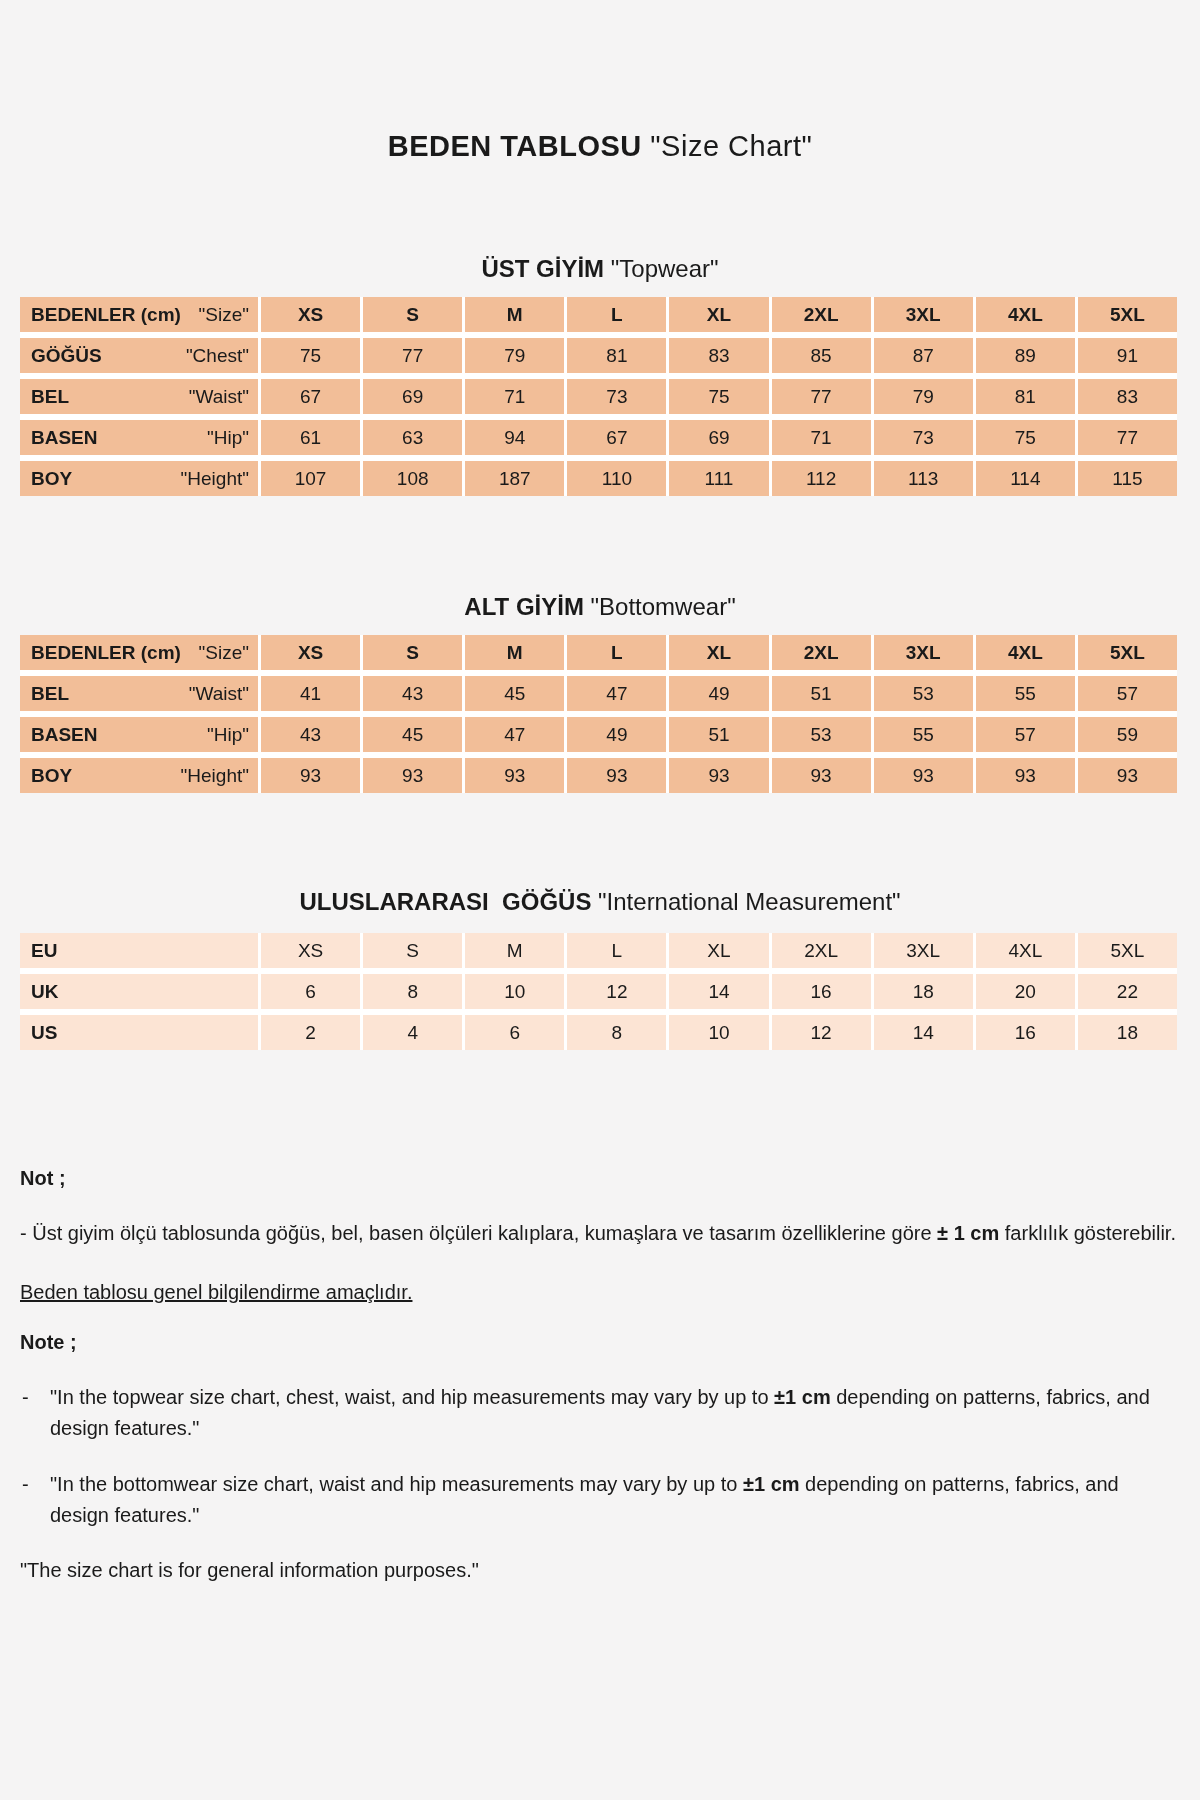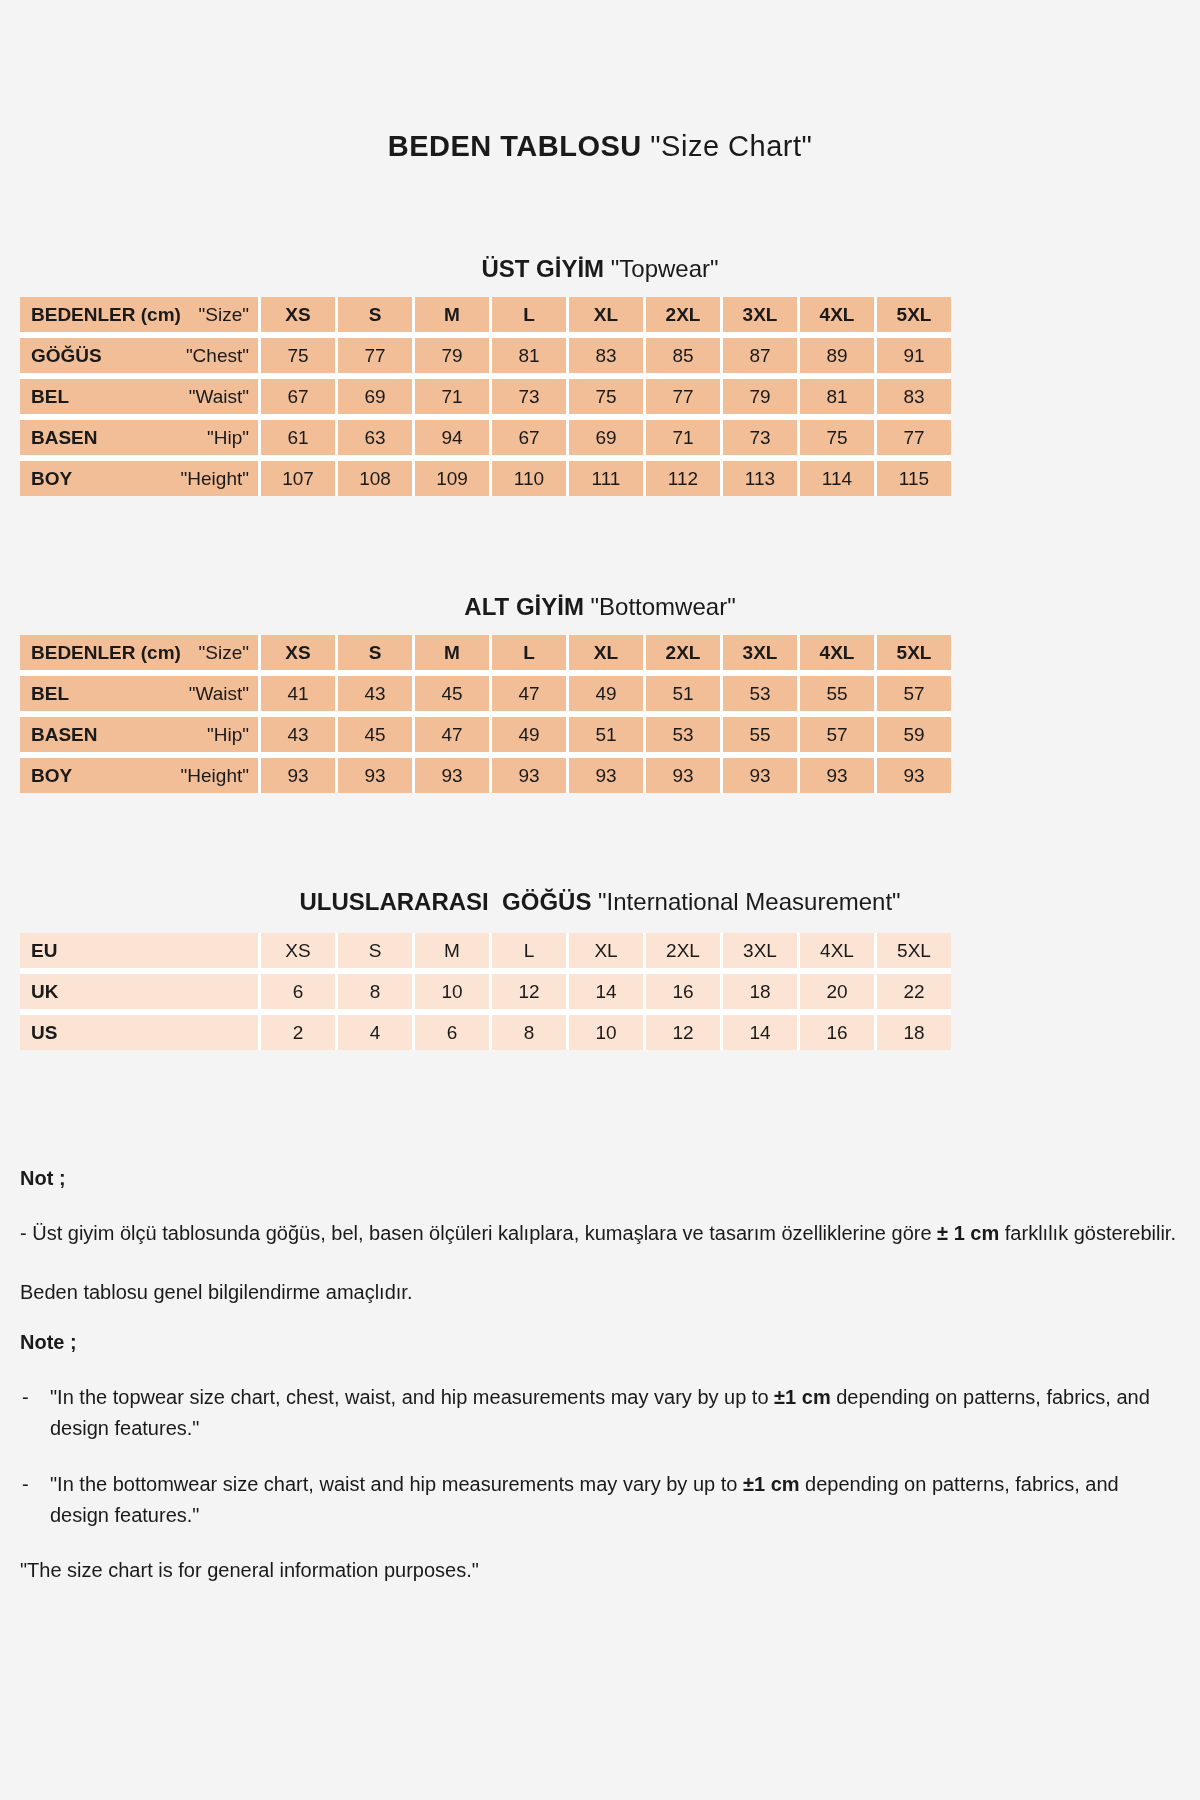--- a/index.html
+++ b/index.html
@@ -31,21 +31,21 @@
   h2.sec-heading{
     margin:0;text-align:center;
     font-size:24px;line-height:1.25;
     white-space:pre-wrap;
   }
   #heading-topwear{margin-top:90px;}
   #heading-bottomwear{margin-top:96px;}
   #heading-international{margin-top:94px;}
   .size-table{
     margin-top:13px;
-    width:931px;
+    width:1157px;
     display:grid;
     grid-template-columns:238px repeat(9,1fr);
     column-gap:3px;row-gap:6px;
     background:var(--gap);
     font-size:19px;
   }
   #table-international{margin-top:16px;}
   .cell{
     height:35px;
     background:var(--cell);
@@ -58,21 +58,21 @@
   }
   .label-cell .tr{font-weight:bold;}
   .label-cell .en{font-weight:normal;}
   .header-cell.value-cell{font-weight:bold;}
   .notes{margin-top:13px;}
   .notes p{margin:0;font-size:20px;line-height:31px;max-width:1165px;}
   .note-head{font-weight:bold;}
   #not-heading{margin-top:113px;}
   #note-tr-topwear{margin-top:24px;}
   #note-tr-bottomwear{margin-top:28px;}
-  #note-tr-footer{margin-top:28px;}
+  #note-tr-footer{margin-top:28px;text-decoration:underline;}
   #note-heading{margin-top:19px;}
   .bullet{
     display:flex;
     max-width:1165px;
     font-size:20px;line-height:31px;
   }
   .bullet .dash{flex:0 0 30px;padding-left:2px;}
   .bullet p{margin:0;flex:1 1 auto;}
   #note-en-topwear{margin-top:24px;}
   #note-en-bottomwear{margin-top:25px;}
@@ -139,21 +139,21 @@
         <div class="cell value-cell">71</div>
         <div class="cell value-cell">73</div>
         <div class="cell value-cell">75</div>
         <div class="cell value-cell">77</div>
         <div class="cell label-cell">
           <span class="tr">BOY</span>
           <span class="en">"Height"</span>
         </div>
         <div class="cell value-cell">107</div>
         <div class="cell value-cell">108</div>
-        <div class="cell value-cell">109</div>
+        <div class="cell value-cell">187</div>
         <div class="cell value-cell">110</div>
         <div class="cell value-cell">111</div>
         <div class="cell value-cell">112</div>
         <div class="cell value-cell">113</div>
         <div class="cell value-cell">114</div>
         <div class="cell value-cell">115</div>
       </div>
   </section>
 
   <section>

